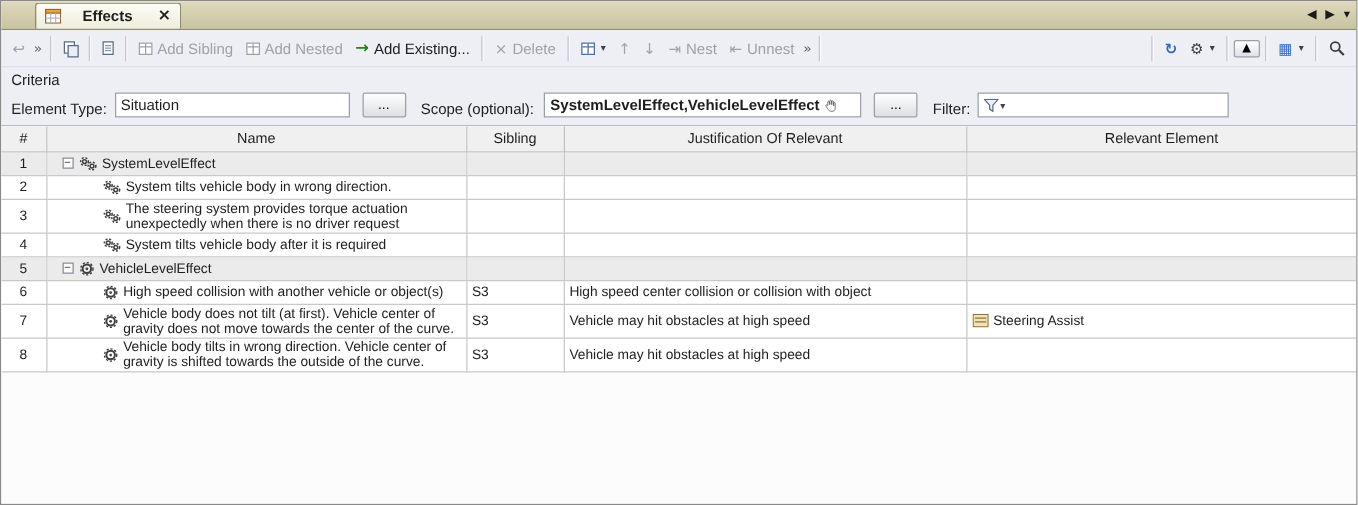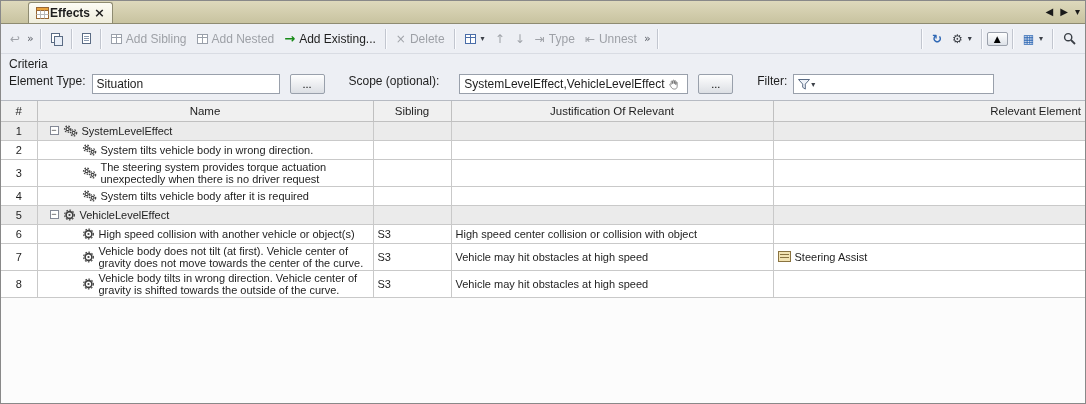--- a/index.html
+++ b/index.html
@@ -13,21 +13,21 @@
   .g{font-family:"DejaVu Sans",sans-serif;}
 
   
   .tab-bar{
     height:23px;flex:none;position:relative;
     background:linear-gradient(#ded9bc,#c8c3a0);
     border-bottom:1px solid #8e8b71;
     display:flex;align-items:flex-end;padding-left:27px;
   }
   .tab{
-    height:21px;display:flex;align-items:center;gap:1px;padding:0 7px;
+    height:21px;display:flex;align-items:center;gap:17px;padding:0 7px;
     background:linear-gradient(#fdfcf5,#efeddc);
     border:1px solid #8e8b71;border-bottom:none;border-radius:3px 3px 0 0;
     font-weight:bold;cursor:default;
   }
   .tab-label{font-size:12px;}
   .tab-close{font-weight:bold;color:#222;font-size:13px;line-height:10px;margin-left:3px;cursor:pointer;}
   .tab-nav{position:absolute;right:5px;top:5px;display:flex;gap:7px;color:#1a1a1a;font-size:10px;align-items:center;}
   .tab-nav span{cursor:pointer;}
 
   
@@ -58,44 +58,44 @@
   .copy-icon::before,.copy-icon::after{content:"";position:absolute;width:7px;height:8px;border:1px solid #5a6b84;background:#fff;}
   .copy-icon::before{left:0;top:0;}
   .copy-icon::after{left:3px;top:3px;background:#e8eef7;}
 
   .doc-icon{width:9px;height:11px;border:1px solid #5a6b84;background:#fff;position:relative;flex:none;}
   .doc-icon::before{content:"";position:absolute;left:1px;top:2px;width:5px;height:1px;background:#8a9ab0;box-shadow:0 2px #8a9ab0,0 4px #8a9ab0;}
 
   
   .criteria{flex:none;background:#edeff4;border-bottom:1px solid #b6bac2;padding:3px 0 6px 8px;}
   .criteria-title{margin:0 0 3px 0;color:#1e1e1e;}
-  .criteria-row{display:flex;align-items:flex-start;}
+  .criteria-row{display:flex;align-items:flex-end;}
   .clabel{flex:none;}
   .field{background:#fff;border:1px solid #99a0ab;height:20px;display:flex;align-items:center;padding:0 4px;overflow:hidden;}
   .f-elem{width:188px;margin-left:6px;}
-  .f-scope{width:229px;margin-left:20px;}
+  .f-scope{width:254px;margin-left:8px;font-weight:bold;}
   .f-filter{width:201px;margin-left:6px;}
-  .ml16{margin-left:24px;}
+  .ml16{margin-left:12px;}
   .dots{
     width:35px;height:20px;margin-left:10px;flex:none;
     background:linear-gradient(#fefefe,#dcdfe4);border:1px solid #99a0ab;border-radius:2px;
     font-family:"Liberation Sans",sans-serif;font-size:11px;line-height:1;cursor:pointer;
   }
   .hand{margin-left:3px;flex:none;display:inline-flex;}
   .funnel{display:inline-flex;align-items:center;cursor:pointer;}
 
   
   .table-area{flex:1;background:#fcfcfc;overflow:hidden;}
   table{border-collapse:collapse;table-layout:fixed;width:100%;font-size:11px;}
   thead th{
     background:#f0f0f0;border:1px solid #c0c0c0;border-top:none;
     font-weight:normal;font-size:11.5px;height:20px;padding:0 4px;overflow:hidden;text-align:center;
   }
   thead th:first-child{border-left:none;}
-  thead th:last-child{border-right:none;text-align:right;}
+  thead th:last-child{border-right:none;}
   tbody td{border:1px solid #c9c9c9;padding:1px 4px;height:19px;vertical-align:middle;overflow:hidden;background:#fff;}
   tbody td:first-child{border-left:none;}
   tbody td:last-child{border-right:none;}
   tr.group-row td{background:#ebebeb;}
   .c-num{text-align:center;padding:0;}
   .name-wrap{display:flex;align-items:center;gap:4px;}
   td.c-name .name-wrap{padding-left:8px;}
   td.c-name.child .name-wrap{padding-left:40px;}
   .collapse-box{
     width:9px;height:9px;flex:none;border:1px solid #848996;background:#fff;
@@ -172,21 +172,21 @@
       <span class="dd-arrow g">▾</span>
     </div>
     <div class="tbtn disabled">
       <span class="ticon g gray-glyph">↑</span>
     </div>
     <div class="tbtn disabled">
       <span class="ticon g gray-glyph">↓</span>
     </div>
     <div class="tbtn disabled">
       <span class="ticon g gray-glyph">⇥</span>
-      <span>Type</span>
+      <span>Nest</span>
     </div>
     <div class="tbtn disabled">
       <span class="ticon g gray-glyph">⇤</span>
       <span>Unnest</span>
     </div>
     <span class="overflow-chev g">»</span>
     <div class="tsep"></div>
 
     <div class="t-spacer"></div>
 

